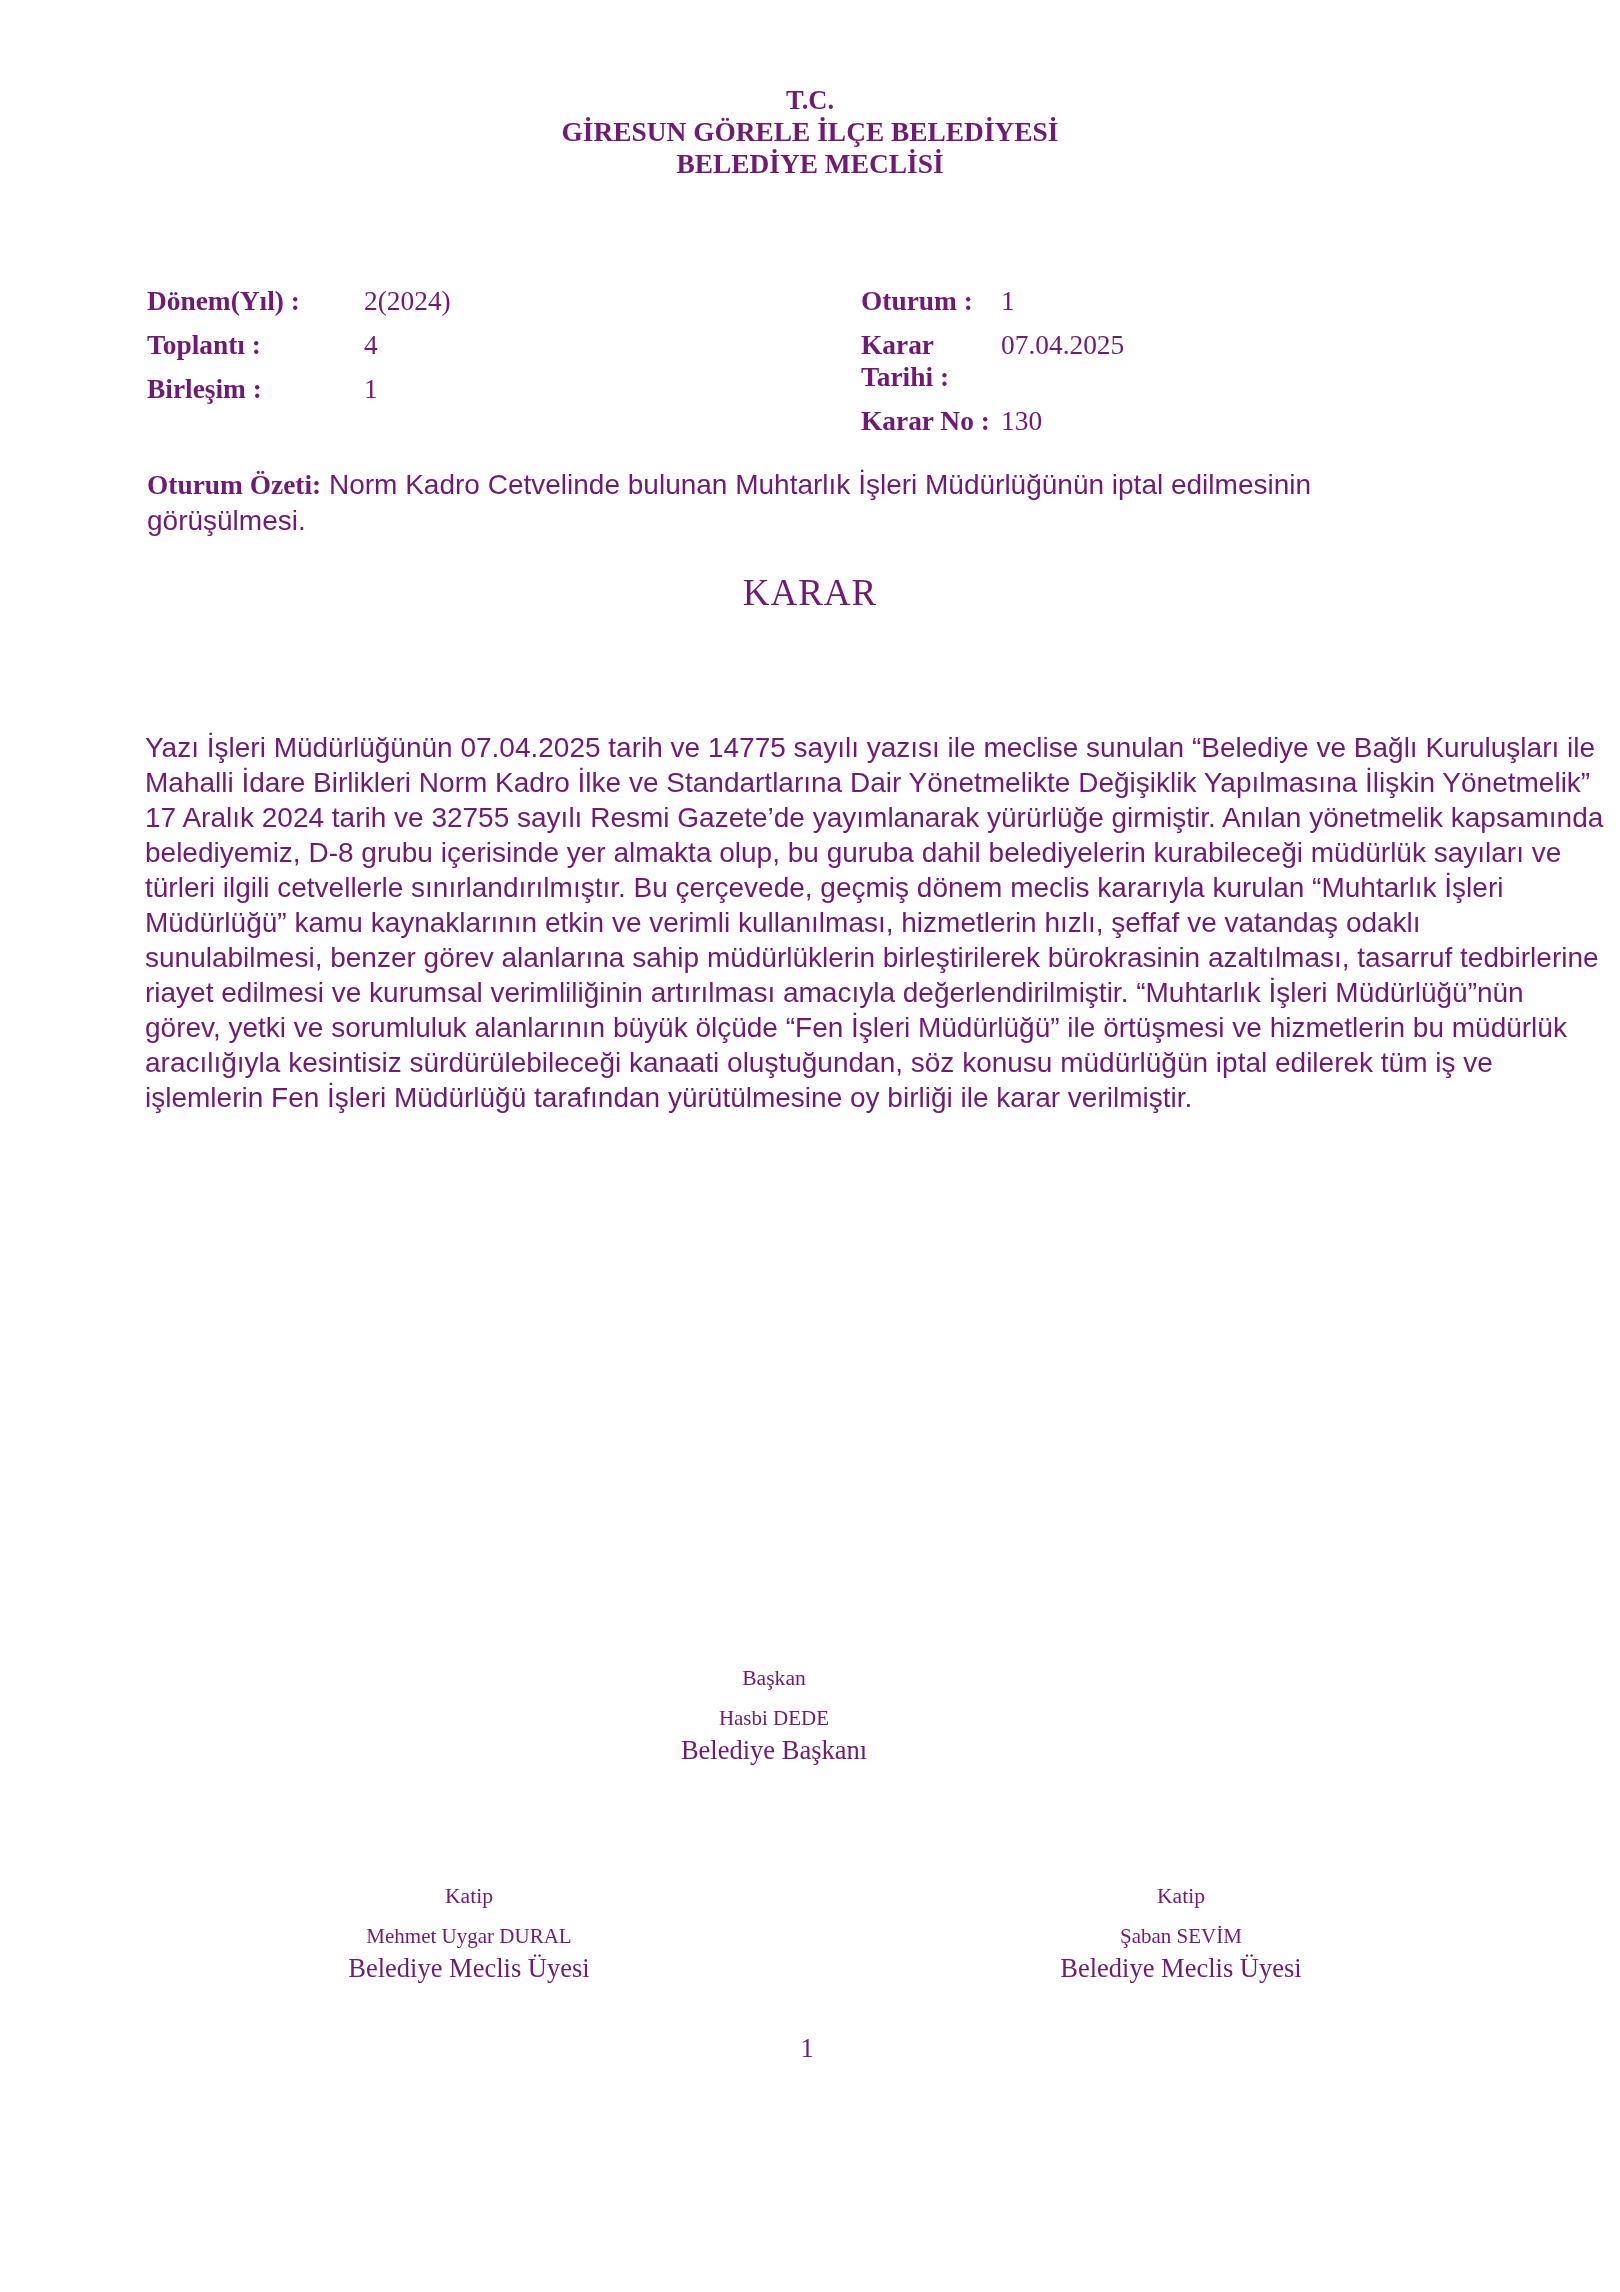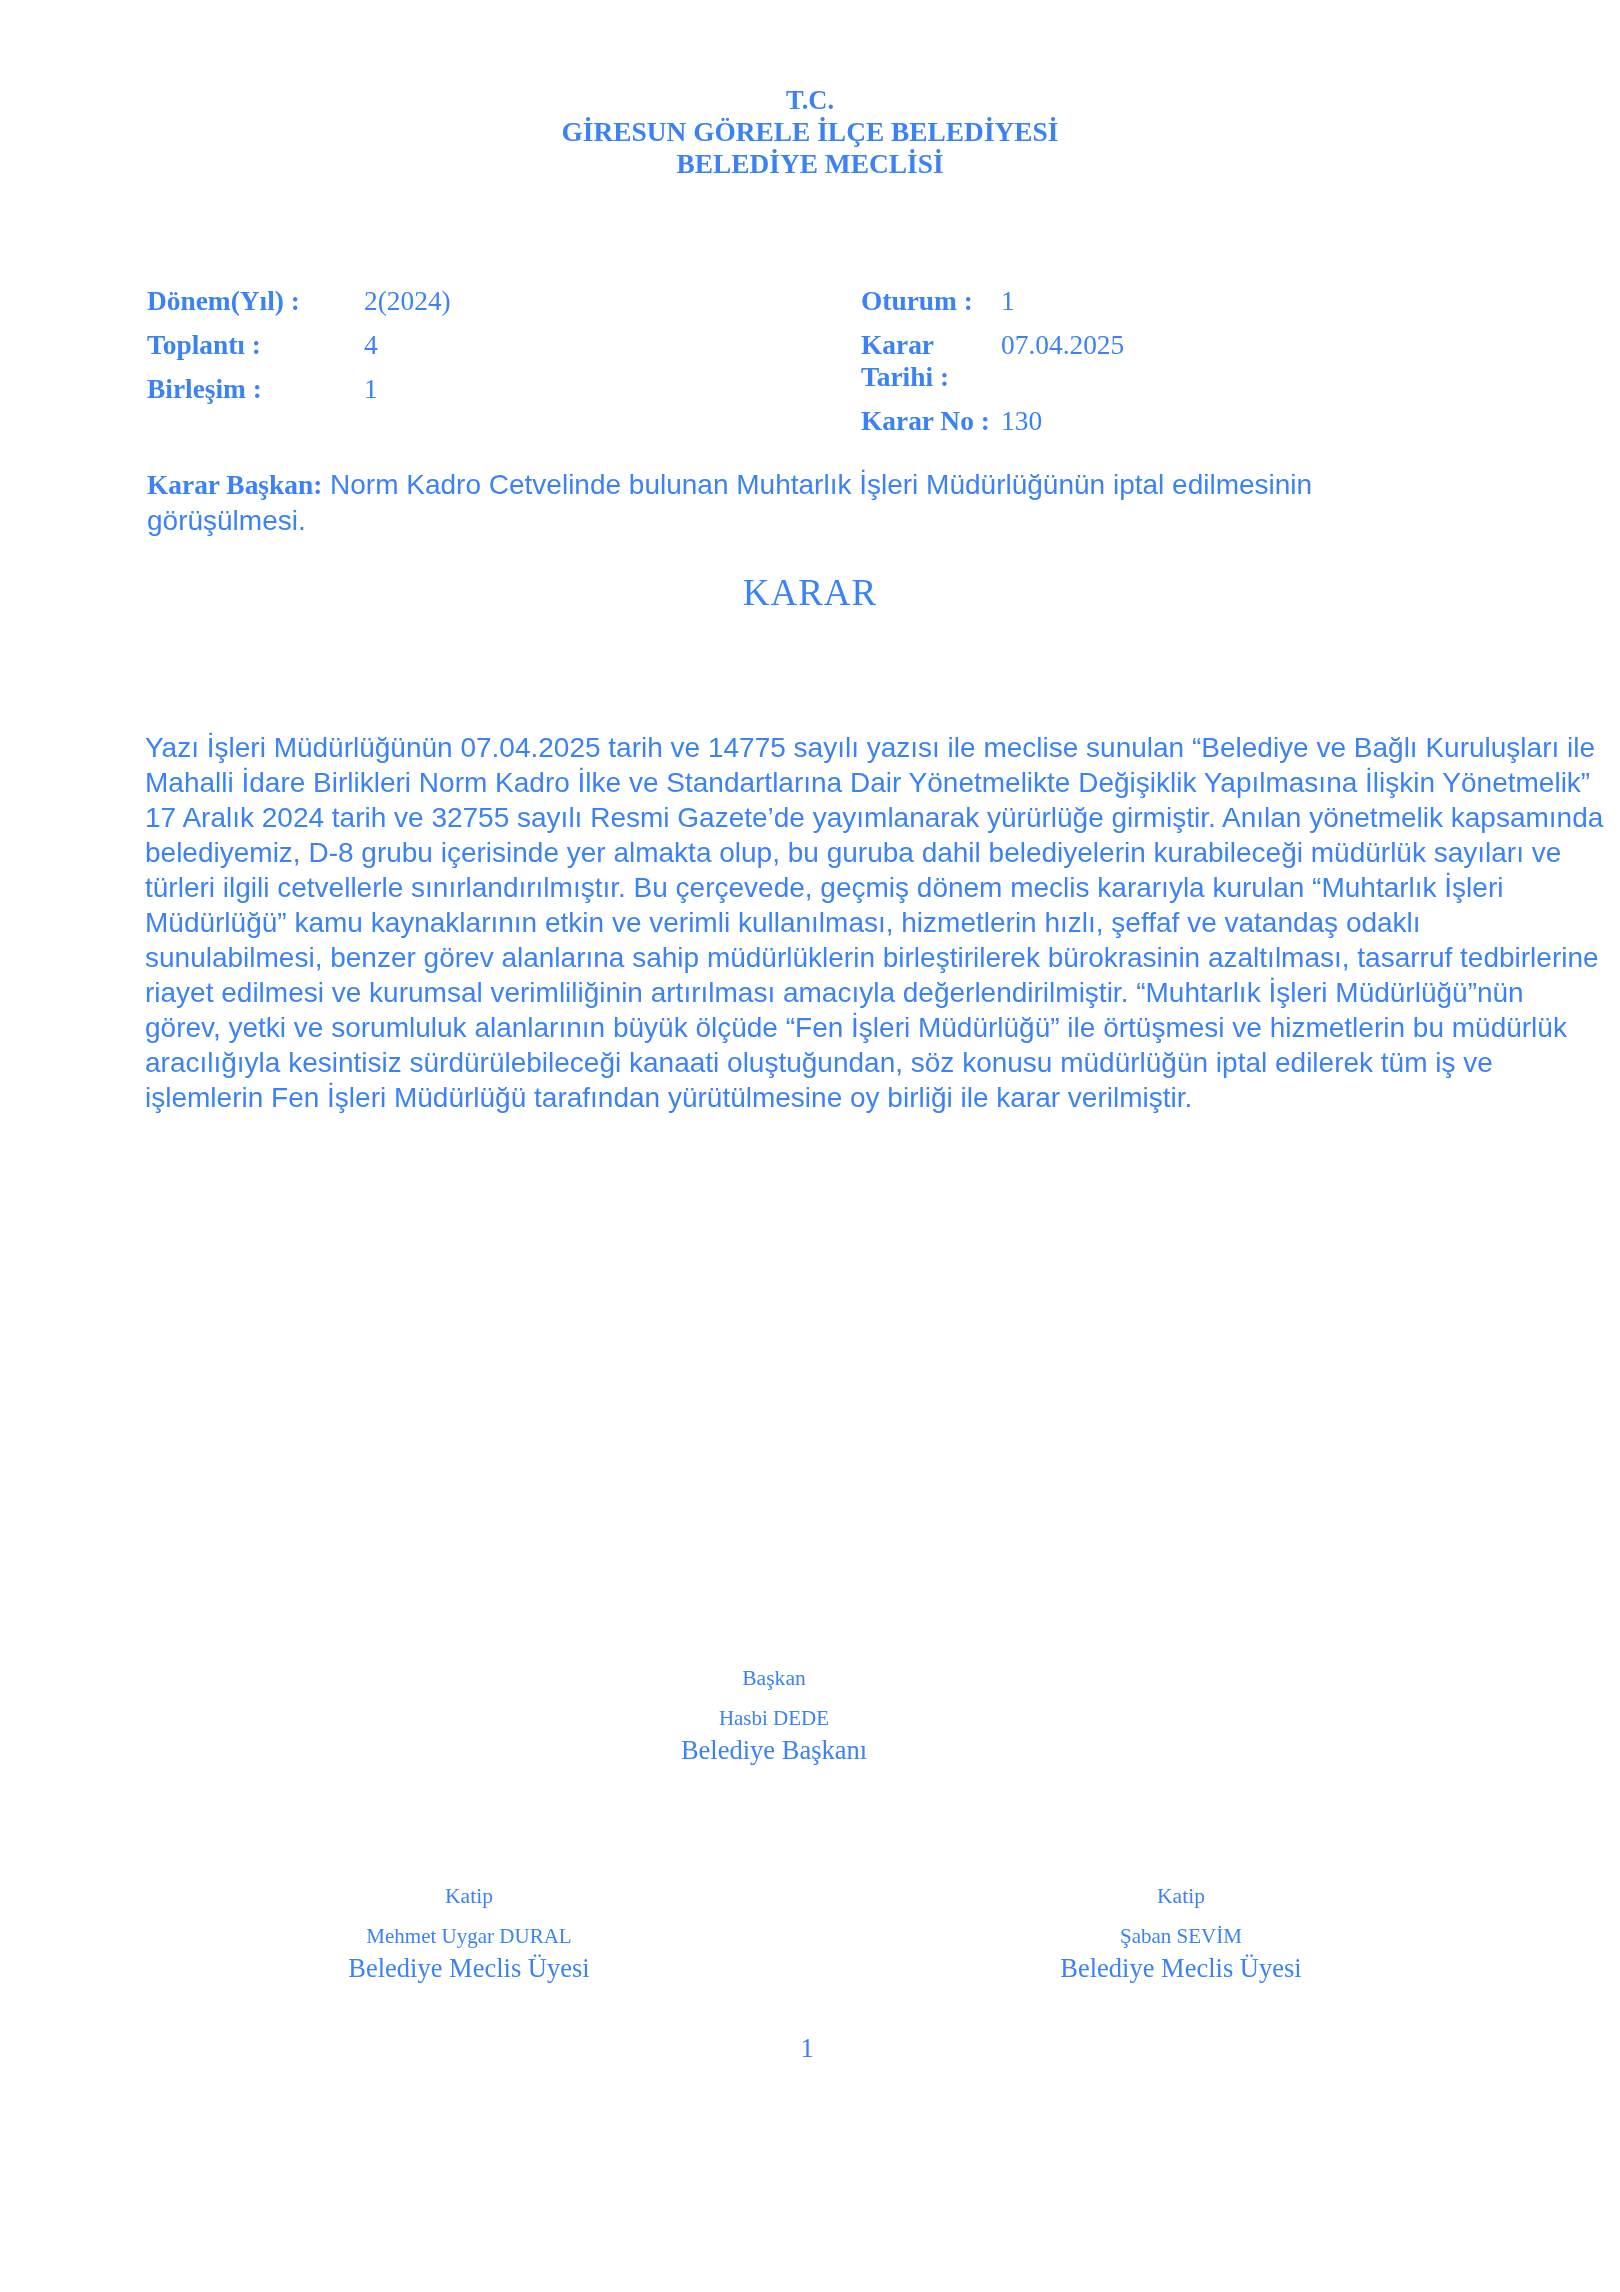--- a/index.html
+++ b/index.html
@@ -5,21 +5,21 @@
   html, body {
     margin: 0;
     padding: 0;
     background: #ffffff;
   }
   .page {
     position: relative;
     width: 1620px;
     height: 2293px;
     background: #ffffff;
-    color: #3b82f6;
+    color: #701a75;
     overflow: hidden;
     font-family: "Liberation Serif", "DejaVu Serif", serif;
   }
   
   .letterhead {
     position: absolute;
     top: 84px;
     left: 0;
     width: 100%;
     text-align: center;
@@ -141,21 +141,21 @@
       <span class="meta-label">Karar Tarihi :</span>
       <span class="meta-value">07.04.2025</span>
     </div>
     <div class="meta-row">
       <span class="meta-label">Karar No :</span>
       <span class="meta-value">130</span>
     </div>
   </div>
 
   <p class="summary">
-    <span class="summary-label">Karar Başkan:</span>
+    <span class="summary-label">Oturum Özeti:</span>
     <span class="summary-text">Norm Kadro Cetvelinde bulunan Muhtarlık İşleri Müdürlüğünün iptal edilmesinin görüşülmesi.</span>
   </p>
 
   <div class="decision-heading">KARAR</div>
 
   <p class="decision-body">Yazı İşleri Müdürlüğünün 07.04.2025 tarih ve 14775 sayılı yazısı ile meclise sunulan “Belediye ve Bağlı Kuruluşları ile Mahalli İdare Birlikleri Norm Kadro İlke ve Standartlarına Dair Yönetmelikte Değişiklik Yapılmasına İlişkin Yönetmelik” 17 Aralık 2024 tarih ve 32755 sayılı Resmi Gazete’de yayımlanarak yürürlüğe girmiştir. Anılan yönetmelik kapsamında belediyemiz, D-8 grubu içerisinde yer almakta olup, bu guruba dahil belediyelerin kurabileceği müdürlük sayıları ve türleri ilgili cetvellerle sınırlandırılmıştır. Bu çerçevede, geçmiş dönem meclis kararıyla kurulan “Muhtarlık İşleri Müdürlüğü” kamu kaynaklarının etkin ve verimli kullanılması, hizmetlerin hızlı, şeffaf ve vatandaş odaklı sunulabilmesi, benzer görev alanlarına sahip müdürlüklerin birleştirilerek bürokrasinin azaltılması, tasarruf tedbirlerine riayet edilmesi ve kurumsal verimliliğinin artırılması amacıyla değerlendirilmiştir. “Muhtarlık İşleri Müdürlüğü”nün görev, yetki ve sorumluluk alanlarının büyük ölçüde “Fen İşleri Müdürlüğü” ile örtüşmesi ve hizmetlerin bu müdürlük aracılığıyla kesintisiz sürdürülebileceği kanaati oluştuğundan, söz konusu müdürlüğün iptal edilerek tüm iş ve işlemlerin Fen İşleri Müdürlüğü tarafından yürütülmesine oy birliği ile karar verilmiştir.</p>
 
   <div class="sig-block sig-president">
     <div class="sig-role">Başkan</div>
     <div class="sig-name">Hasbi DEDE</div>

